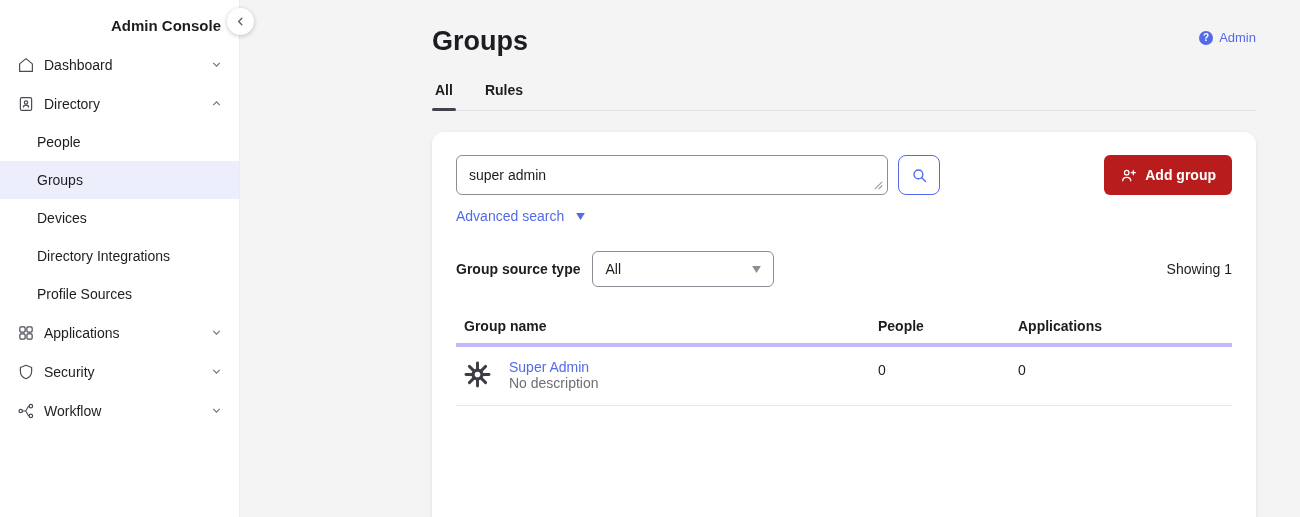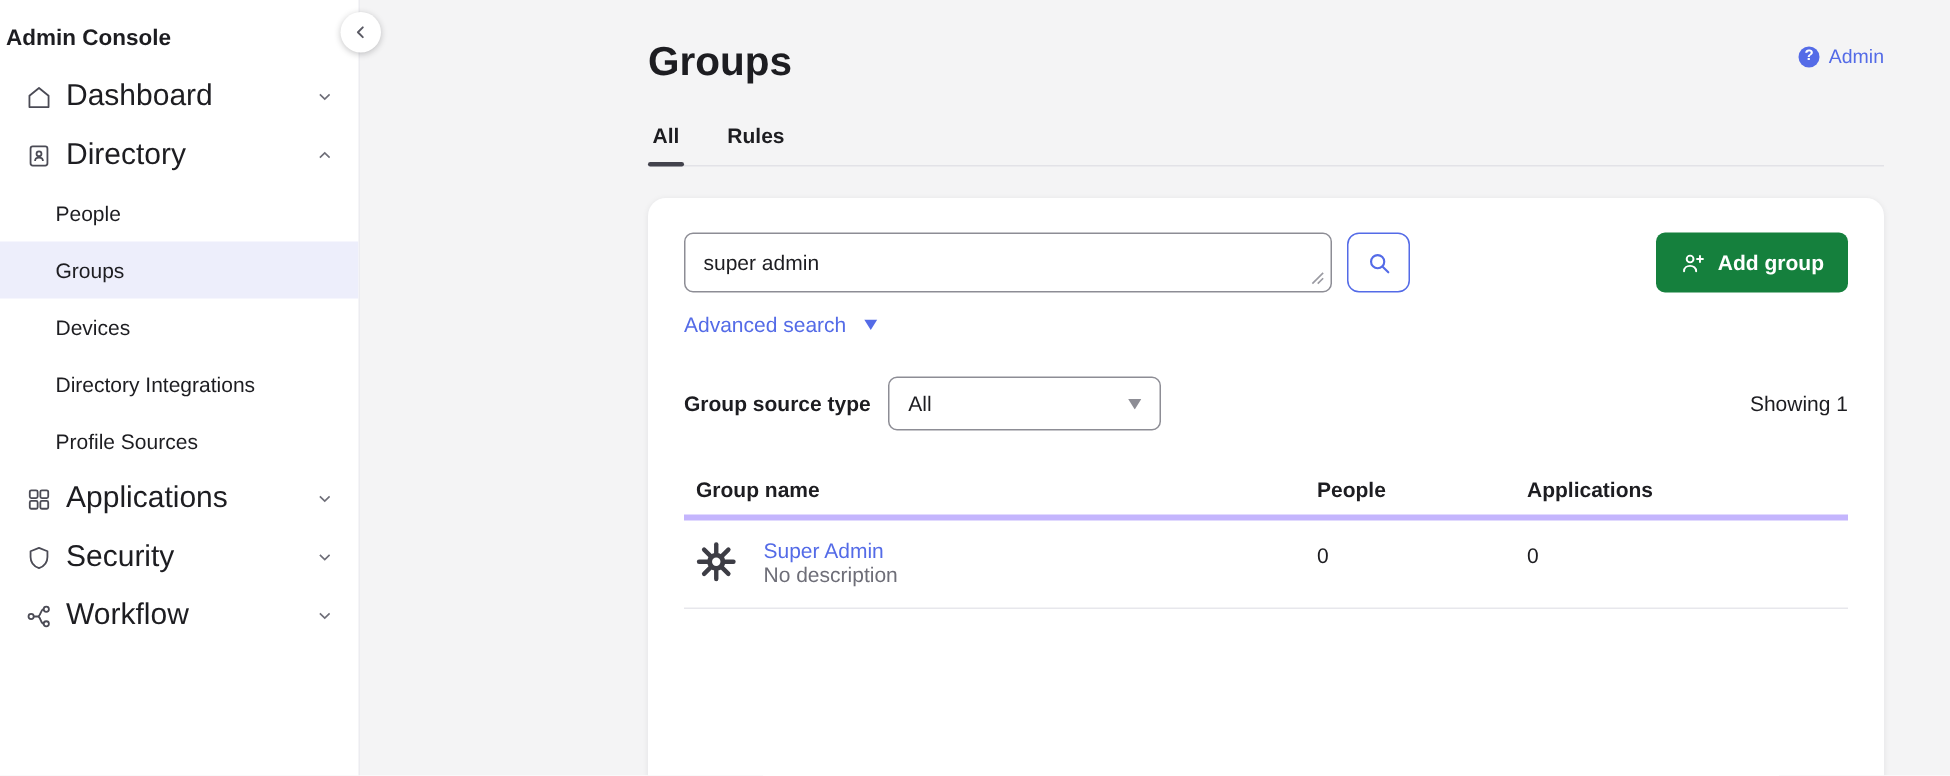--- a/index.html
+++ b/index.html
@@ -12,25 +12,25 @@
     position: relative;
     font-size: 14px;
   }
 
   
   .sidebar {
     width: 240px; height: 517px; background: #ffffff;
     border-right: 1px solid #ececf0; flex-shrink: 0; overflow: hidden;
   }
   .sidebar-title {
-    padding: 17px 18px 11px 4px; font-weight: bold; font-size: 15px; color: #1d1d21;
+    padding: 17px 18px 11px 4px; font-weight: bold; font-size: 15px; color: #1d1d21; text-align: right;
   }
   .nav-item {
     display: flex; align-items: center; height: 39px; padding: 0 16px;
-    gap: 9px; font-size: 20px; color: #1d1d21; cursor: pointer;
+    gap: 9px; font-size: 14px; color: #1d1d21; cursor: pointer;
   }
   .nav-item .nav-icon { width: 19px; height: 19px; display: flex; align-items: center; justify-content: center; flex-shrink: 0; }
   .nav-item .chev { margin-left: auto; display: flex; align-items: center; }
   .sub-item {
     height: 38px; display: flex; align-items: center; padding-left: 37px;
     font-size: 14px; color: #1d1d21; cursor: pointer;
   }
   .sub-item.selected { background: #edeefb; }
 
   .collapse-btn {
@@ -77,21 +77,21 @@
     padding: 0 24px 0 12px; font-size: 14px; color: #1d1d21;
     font-family: "Liberation Sans", sans-serif; outline: none; background: #fff;
   }
   .resize-grip { position: absolute; right: 5px; bottom: 5px; line-height: 0; pointer-events: none; }
   .search-btn {
     margin-left: 10px; width: 42px; height: 40px; background: #fff;
     border: 1px solid #546be7; border-radius: 8px;
     display: flex; align-items: center; justify-content: center; cursor: pointer;
   }
   .add-group-btn {
-    margin-left: auto; height: 40px; background: #15803d; color: #fff; border: none;
+    margin-left: auto; height: 40px; background: #b91c1c; color: #fff; border: none;
     border-radius: 6px; padding: 0 16px; font-size: 14px; font-weight: bold;
     font-family: "Liberation Sans", sans-serif;
     display: flex; align-items: center; gap: 8px; cursor: pointer;
   }
 
   .advanced-search {
     margin-top: 13px; display: inline-flex; align-items: center; gap: 12px;
     color: #546be7; font-size: 14px; cursor: pointer;
   }
 

